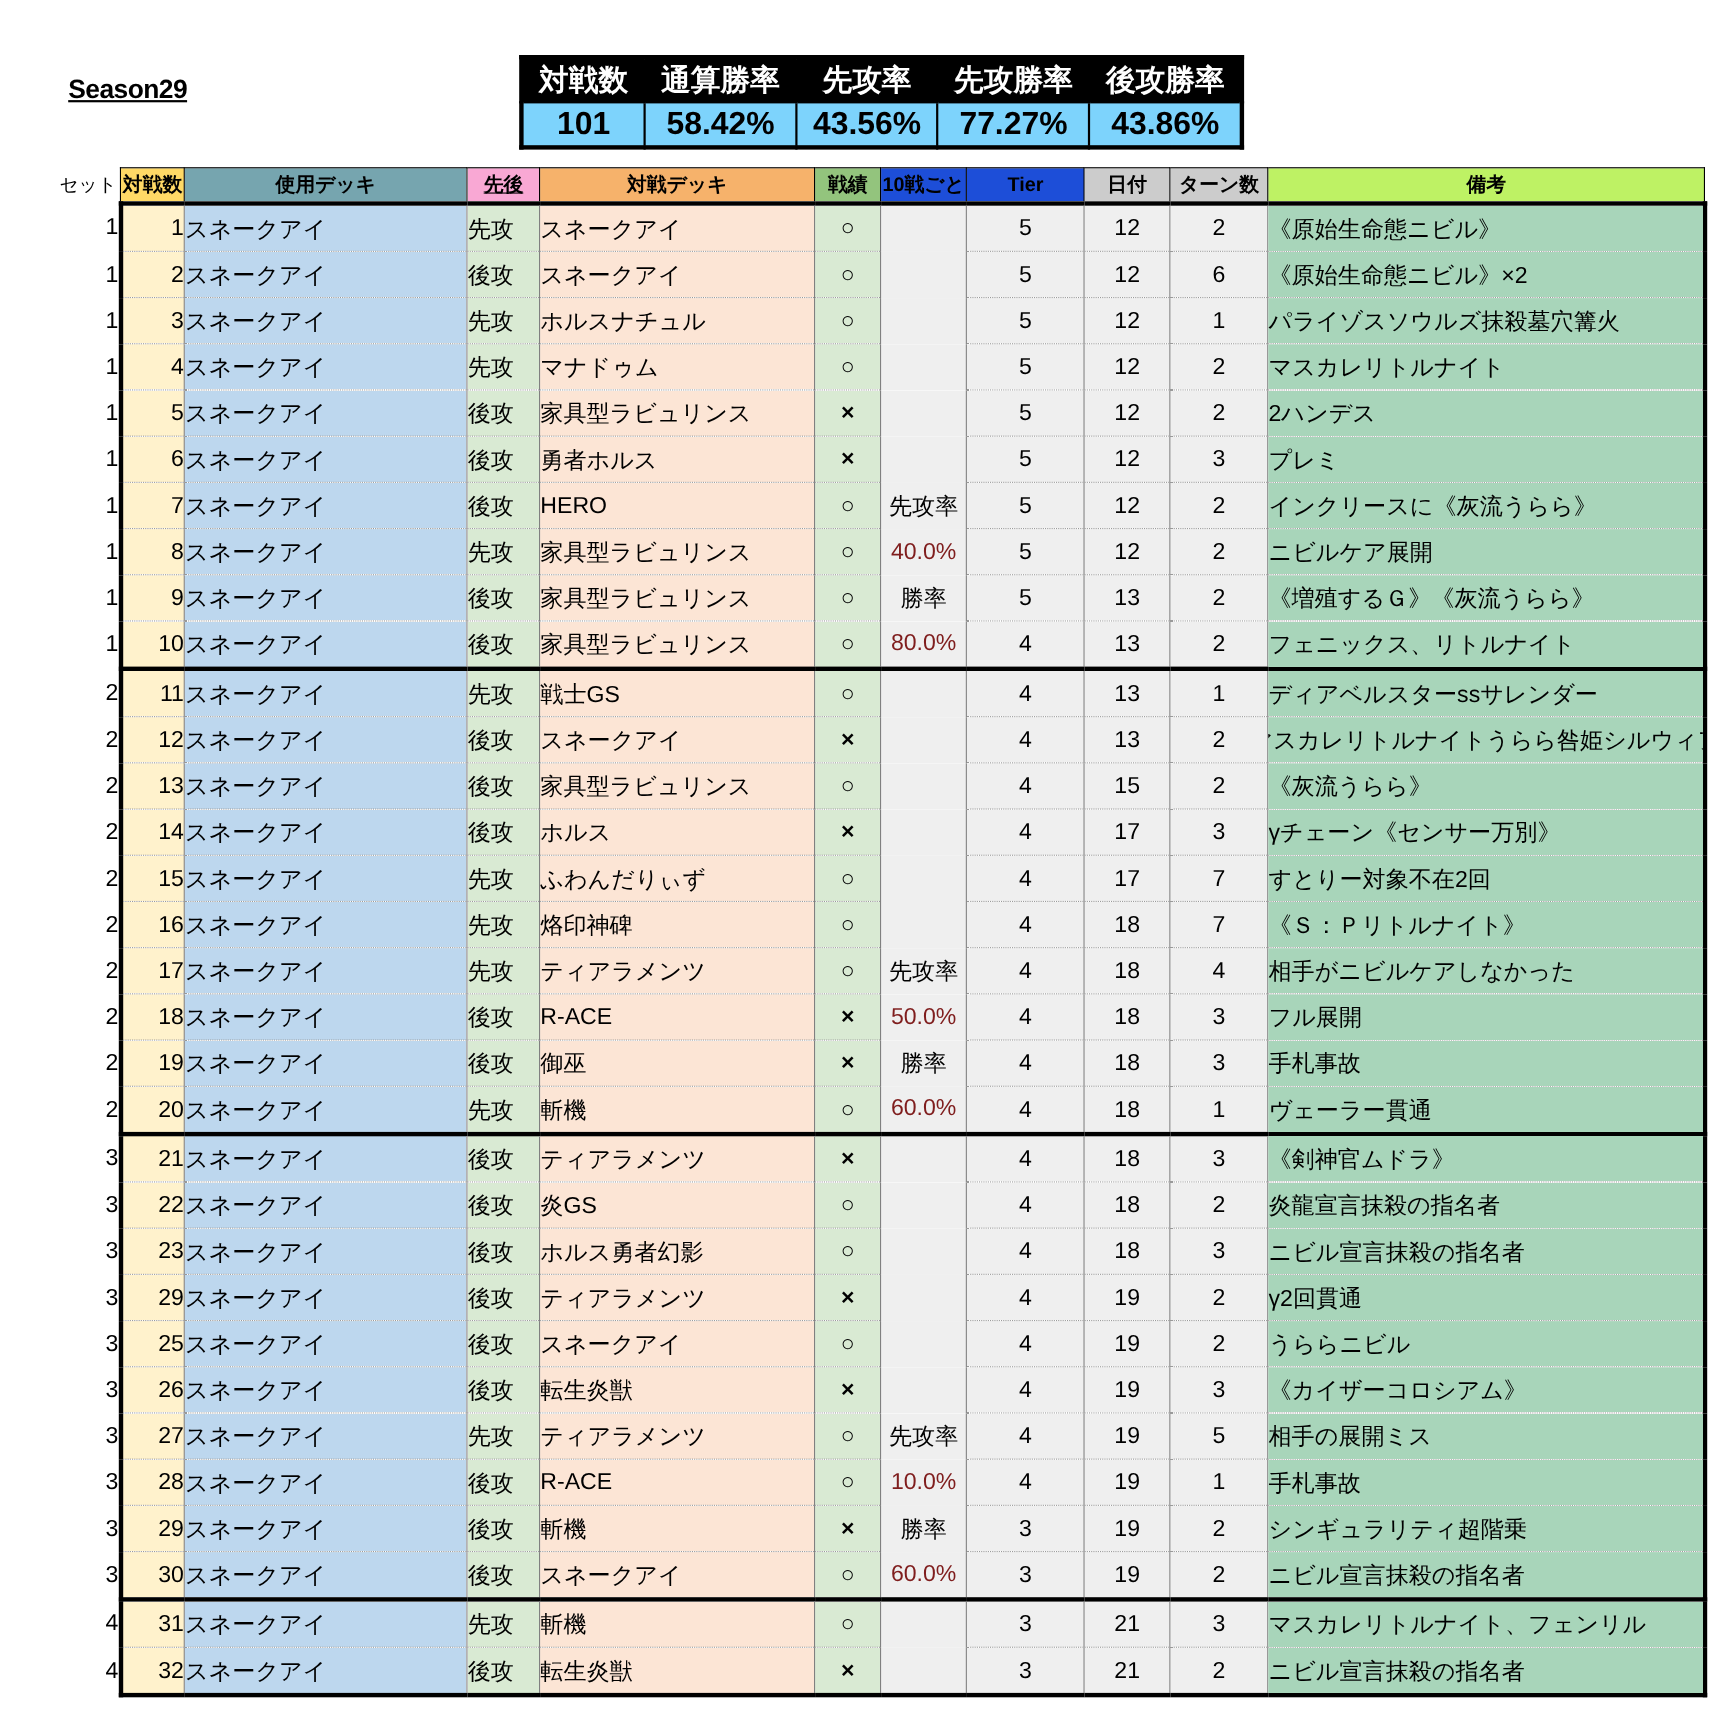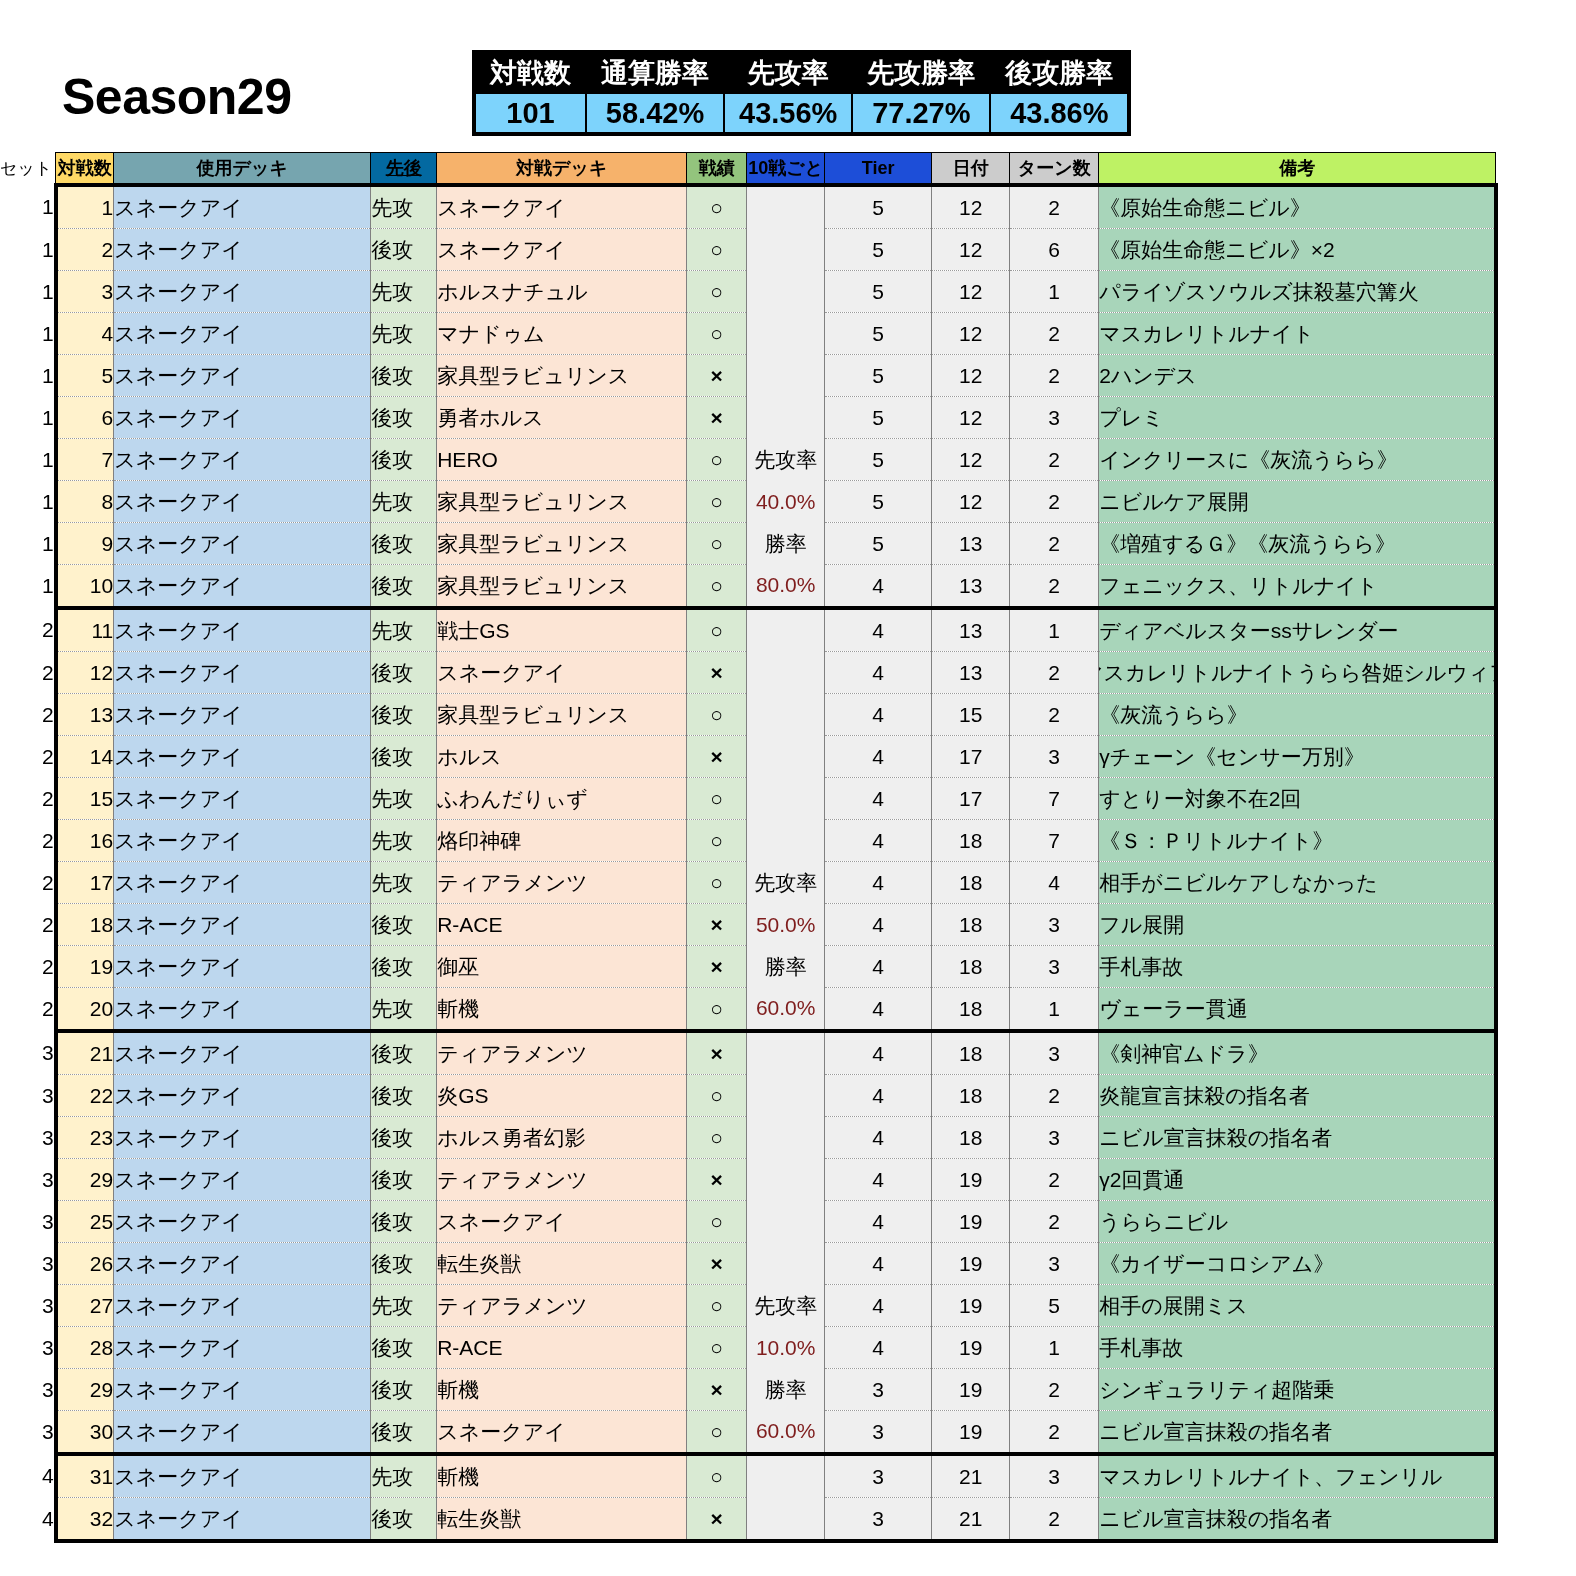--- a/index.html
+++ b/index.html
@@ -13,24 +13,25 @@
     font-family: "Liberation Sans", "DejaVu Sans", sans-serif;
     overflow: hidden;
     position: relative;
   }
 
   
   #season-title {
     position: absolute;
     left: 62px;
     top: 68px;
-    font-size: 50px;
+    font-size: 24px;
     font-weight: bold;
     color: #000000;
     letter-spacing: -0.5px;
+    text-decoration: underline;
   }
 
   
   #summary {
     position: absolute;
     left: 472px;
     top: 50px;
     border-collapse: collapse;
     border: 4px solid #000000;
   }
@@ -58,20 +59,21 @@
   
   #grid-wrap {
     position: absolute;
     left: 0px;
     top: 152px;
     width: 1576px;
   }
   table.grid {
     border-collapse: collapse;
     table-layout: fixed;
+    margin-left: 54px;
   }
   table.grid td, table.grid th {
     padding: 0;
     margin: 0;
     font-weight: normal;
     overflow: hidden;
     white-space: nowrap;
   }
 
   
@@ -92,21 +94,21 @@
     height: 30px;
     text-align: center;
     font-size: 18px;
     font-weight: bold;
     color: #000000;
     border: 1px solid #000000;
   }
   tr.hdr td.h-set    { border: none; background: #ffffff; font-weight: normal; font-size: 17px; text-align: right; padding-right: 3px; }
   tr.hdr td.h-no     { background: #ffd966; }
   tr.hdr td.h-mydeck { background: #76a5af; }
-  tr.hdr td.h-turn   { background: #0369a1; text-decoration: underline; }
+  tr.hdr td.h-turn   { background: #f9a8d4; text-decoration: underline; }
   tr.hdr td.h-opp    { background: #f6b26b; }
   tr.hdr td.h-result { background: #93c47d; }
   tr.hdr td.h-per10  { background: #1d4ed8; }
   tr.hdr td.h-tier   { background: #1d4ed8; }
   tr.hdr td.h-date   { background: #cccccc; }
   tr.hdr td.h-turns  { background: #cccccc; }
   tr.hdr td.h-note   { background: #bef264; }
 
   
   tr.drow td {

